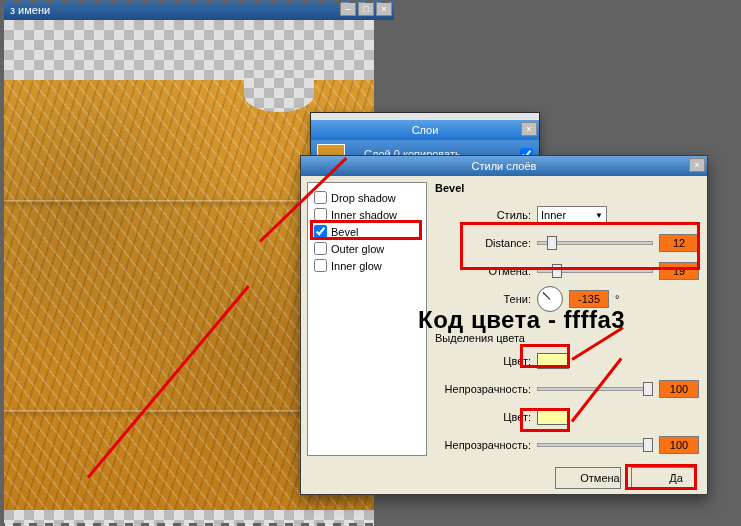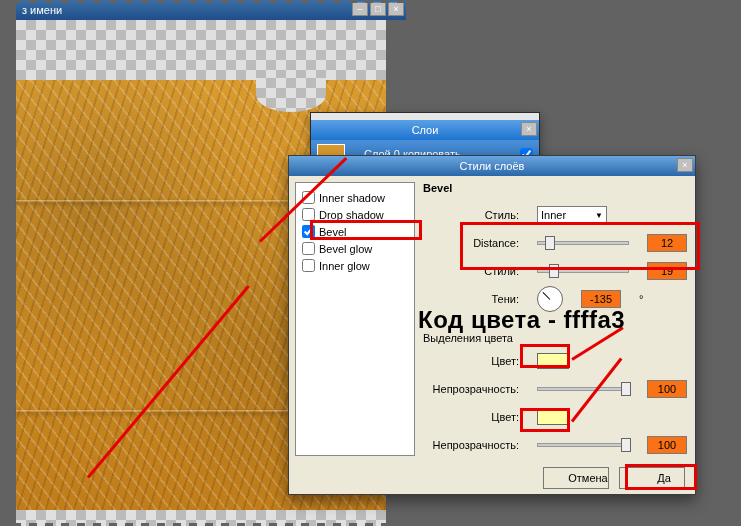--- a/index.html
+++ b/index.html
@@ -1,19 +1,19 @@
 <!DOCTYPE html>
 <html><head>
 <meta charset="utf-8">
 <style>
   * { box-sizing: border-box; margin: 0; padding: 0; font-family: Tahoma, Arial, sans-serif; font-size: 11px; }
   body { width: 741px; height: 526px; background: #626262; position: relative; overflow: hidden; }
 
   
-  .docwin { position: absolute; left: 16px; top: 0; width: 390px; height: 380px; }
+  .docwin { position: absolute; left: 4px; top: 0; width: 390px; height: 380px; }
   .doc-title { height: 20px; background: linear-gradient(#3a6ea5,#1e4e8a); color: #fff; padding-left: 6px; line-height: 20px; position: relative; }
   .doc-title .winctl { position: absolute; right: 2px; top: 2px; display: flex; gap: 2px; }
   .winbtn { width: 16px; height: 14px; background: #c0c0c0; border: 1px solid #888; display: inline-flex; align-items: center; justify-content: center; font-size: 9px; }
   .canvas { position: absolute; left: 0; top: 20px; width: 370px; height: 506px; background: #999;
     background-image: repeating-conic-gradient(#bbb 0deg 90deg,#e0e0e0 90deg 180deg);
     background-size: 20px 20px; }
   .texture { position: absolute; left: 0; top: 60px; width: 370px; height: 430px;
     background:
       repeating-linear-gradient(107deg, rgba(0,0,0,.12) 0 2px, transparent 2px 9px),
       repeating-linear-gradient(52deg, rgba(255,255,255,.18) 0 2px, transparent 2px 11px),
@@ -30,30 +30,30 @@
 
   
   .layers { position: absolute; left: 310px; top: 112px; width: 230px; height: 52px; background: #e6e6e6; border: 1px solid #2a2a2a; box-shadow: 0 4px 10px #0006; }
   .layers-title { height: 20px; background: linear-gradient(#5aa0e6,#1d74d0); color:#fff; text-align:center; line-height:20px; position:relative;margin-top:7px; }
   .layers-title .close { position:absolute; right:2px; top:2px; width:16px; height:14px; background:#c0c0c0; border:1px solid #888; display:flex; align-items:center; justify-content:center; font-size:9px;}
   .layer-row { display:flex; align-items:center; height:28px; background:linear-gradient(#4a8fd8,#2f74bc); color:#fff; padding:0 6px; gap:19px; }
   .layer-thumb { width:28px; height:20px; background:#d99a2e; border:1px solid #fff; }
   .layer-row input { margin-left:auto; }
 
   
-  .dlg { position:absolute; left:288px; top:155px; width:408px; height:340px; background:#ece9d8; border:1px solid #3b3b3b; box-shadow:0 6px 14px #0007; }
+  .dlg { position:absolute; left:300px; top:155px; width:408px; height:340px; background:#ece9d8; border:1px solid #3b3b3b; box-shadow:0 6px 14px #0007; }
   .dlg-title { height:20px; background:linear-gradient(#6aa6e0,#2a67a8); color:#fff; text-align:center; line-height:20px; position:relative; }
   .dlg-title .close { position:absolute; right:2px; top:2px; width:16px; height:14px; background:#c0c0c0; border:1px solid #888; display:flex;align-items:center;justify-content:center;font-size:9px;}
   .dlg-body { display:flex; height:calc(100% - 52px); }
   .dlg-left { width:120px; background:#fff; border:1px solid #888; margin:6px 4px 6px 6px; padding:6px 4px; }
   .stylerow { display:flex; align-items:center; gap:4px; padding:2px 2px; }
   .stylerow input { margin:0; }
   .dlg-right { flex:1; padding:6px 8px 6px 4px; display:flex; flex-direction:column; gap:6px; }
   .heading { font-weight:bold; margin-bottom:4px; }
-  .row { display:flex; align-items:center; gap:18px; height:22px; }
+  .row { display:flex; align-items:center; gap:6px; height:22px; }
   .row .lab { width:96px; text-align:right; }
   .slider { flex:1; height:4px; background:#ccc; border:1px solid #999; position:relative; }
   .slider .thumb { position:absolute; top:-6px; width:10px; height:14px; background:#eee; border:1px solid #666; }
   .numbox { width:40px; height:18px; background:#f97316; border:1px solid #7a7a7a; text-align:center; line-height:16px; }
   .combo { width:70px; height:18px; background:#fff; border:1px solid #7a7a7a; display:flex; align-items:center; justify-content:space-between; padding:0 3px; }
   .combo .arr { font-size:8px; }
   .angle { width:26px; height:26px; border:1px solid #666; border-radius:50%; background:#fff; position:relative; }
   .angle::after { content:""; position:absolute; left:50%; top:50%; width:10px; height:1px; background:#000; transform-origin:left center; transform:rotate(-135deg); }
   .swatch { width:32px; height:16px; border:1px solid #666; }
   .subhead { font-weight:normal; margin-top:16px; }
@@ -107,33 +107,33 @@
 
 <div class="dlg">
   <div class="dlg-title">
     <span>Стили слоёв</span>
     <span class="close">×</span>
   </div>
   <div class="dlg-body">
     <div class="dlg-left">
       <div class="stylerow">
         <input type="checkbox" style="">
+        <span>Drop shadow</span>
+      </div>
+      <div class="stylerow">
+        <input type="checkbox" style="">
         <span>Inner shadow</span>
-      </div>
-      <div class="stylerow">
-        <input type="checkbox" style="">
-        <span>Drop shadow</span>
       </div>
       <div class="stylerow">
         <input type="checkbox" checked="" style="">
         <span>Bevel</span>
       </div>
       <div class="stylerow">
         <input type="checkbox" style="">
-        <span>Bevel glow</span>
+        <span>Outer glow</span>
       </div>
       <div class="stylerow">
         <input type="checkbox" style="">
         <span>Inner glow</span>
       </div>
     </div>
 
     <div class="dlg-right">
       <div class="heading">Bevel</div>
 
@@ -147,21 +147,21 @@
 
       <div class="row">
         <span class="lab">Distance:</span>
         <span class="slider">
             <span class="thumb" style="left:8%"></span>
           </span>
         <span class="numbox">12</span>
       </div>
 
       <div class="row">
-        <span class="lab">Стили:</span>
+        <span class="lab">Отмена:</span>
         <span class="slider">
             <span class="thumb" style="left:12%"></span>
           </span>
         <span class="numbox">19</span>
       </div>
 
       <div class="row">
         <span class="lab">Тени:</span>
         <span class="angle"></span>
         <span class="numbox">-135</span>

